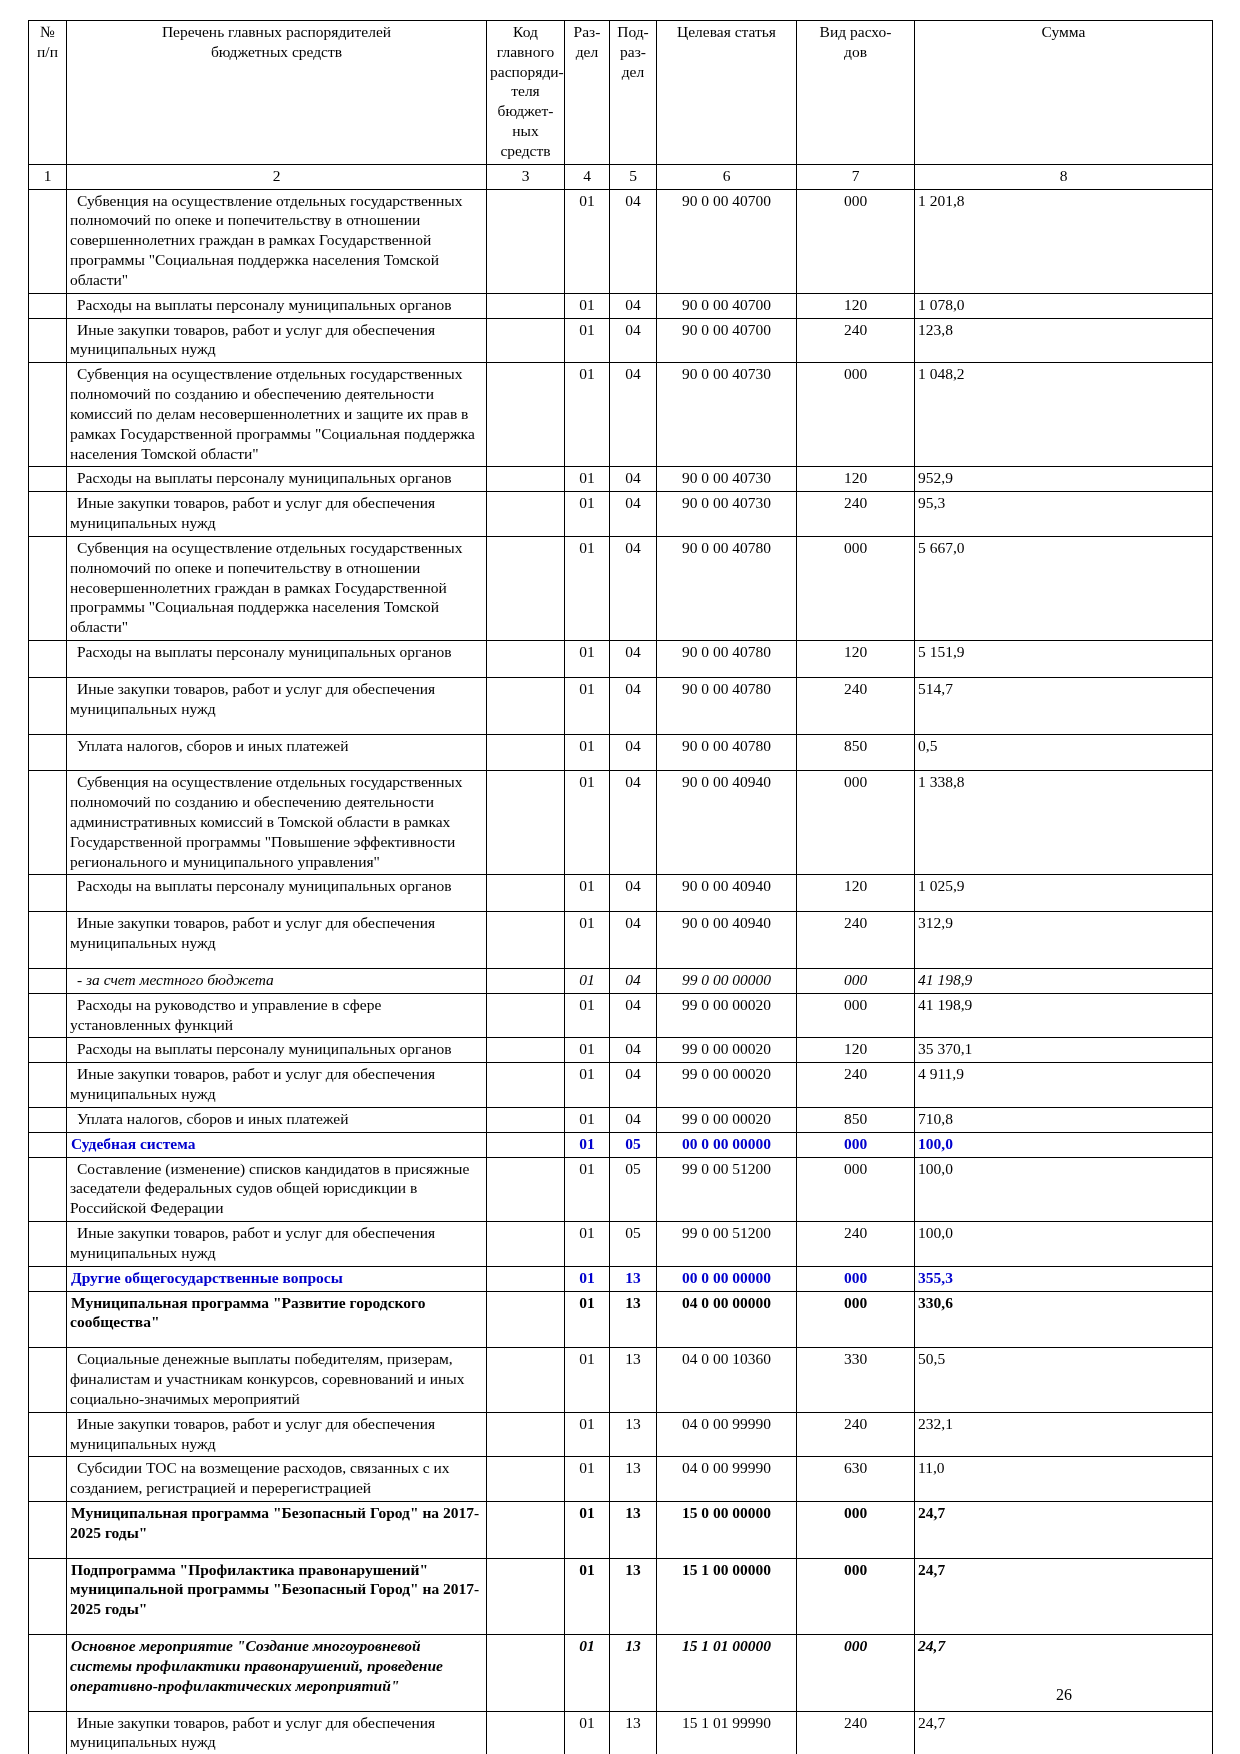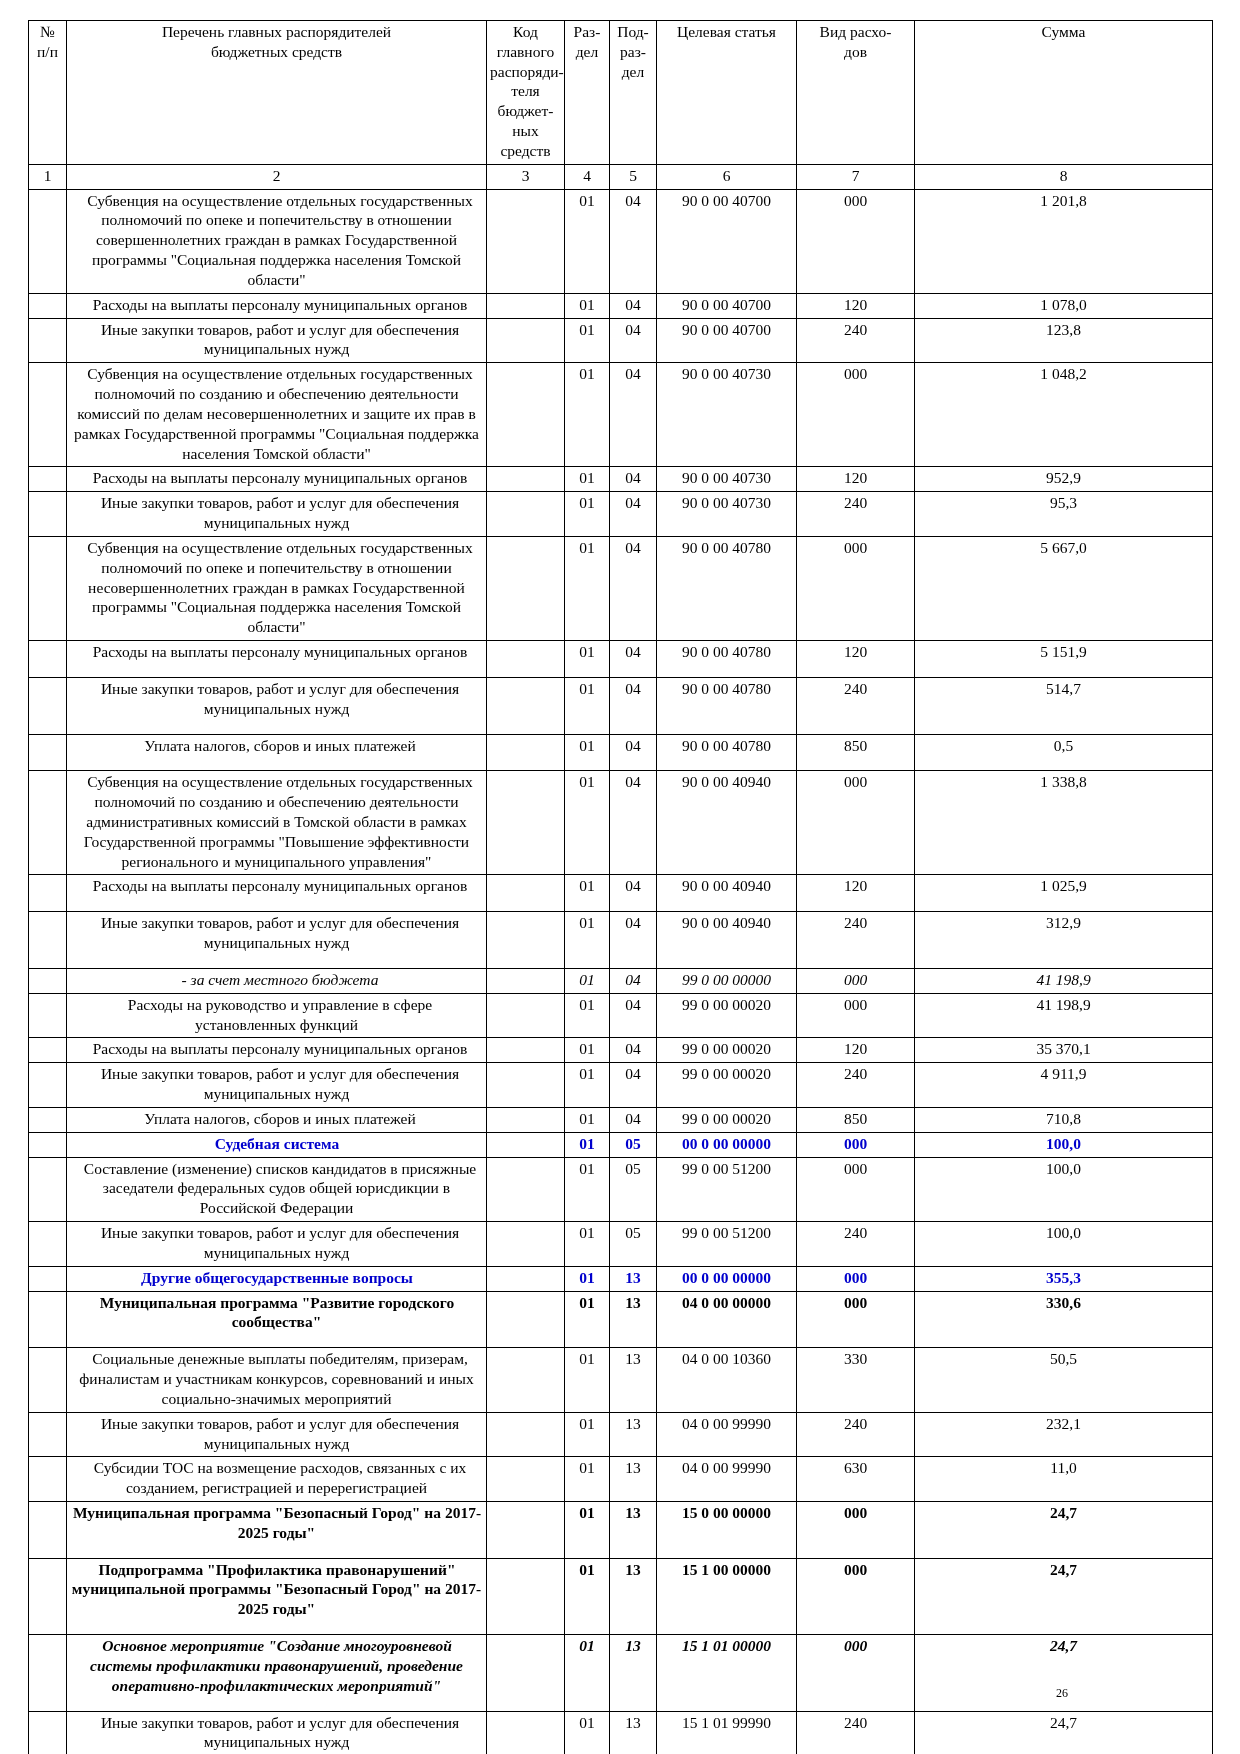--- a/index.html
+++ b/index.html
@@ -30,37 +30,37 @@
     overflow: hidden;
   }
   thead th {
     font-weight: normal;
     text-align: center;
     white-space: pre-line;
   }
   .head-labels th { height: 122px; vertical-align: top; padding-top: 3px; }
   .head-indices th { height: 18px; padding: 0 2px 1px 2px; }
   td.c-num { text-align: center; }
-  td.c-name { text-align: center; text-indent: 7px; }
+  td.c-name { text-align: left; text-indent: 7px; }
   td.c-code { text-align: center; }
   td.c-razdel, td.c-podrazdel, td.c-target, td.c-vid { text-align: center; }
-  td.c-summa { text-align: center; padding-right: 4px; margin-left: 30px; }
+  td.c-summa { text-align: left; padding-right: 4px; margin-left: 30px; }
   tr.style-italic td { font-style: italic; }
   tr.style-bold td { font-weight: bold; }
   tr.style-bold td.c-name { text-indent: 1px; }
   tr.style-bold-italic td { font-weight: bold; font-style: italic; }
   tr.style-bold-italic td.c-name { text-indent: 1px; }
   tr.style-section td { font-weight: bold; color: var(--section-blue, #0000cd); }
   tr.style-section td.c-name { text-indent: 1px; }
   tr.pad td { padding-bottom: 15px; }
   .page-number {
     position: absolute;
     left: 1056px;
     top: 1686px;
-    font-size: 12px;
+    font-size: 16px;
     background: transparent;
   }
 </style>
 </head>
 <body>
 
 <div class="page">
 
   <table class="budget">
     <colgroup>

